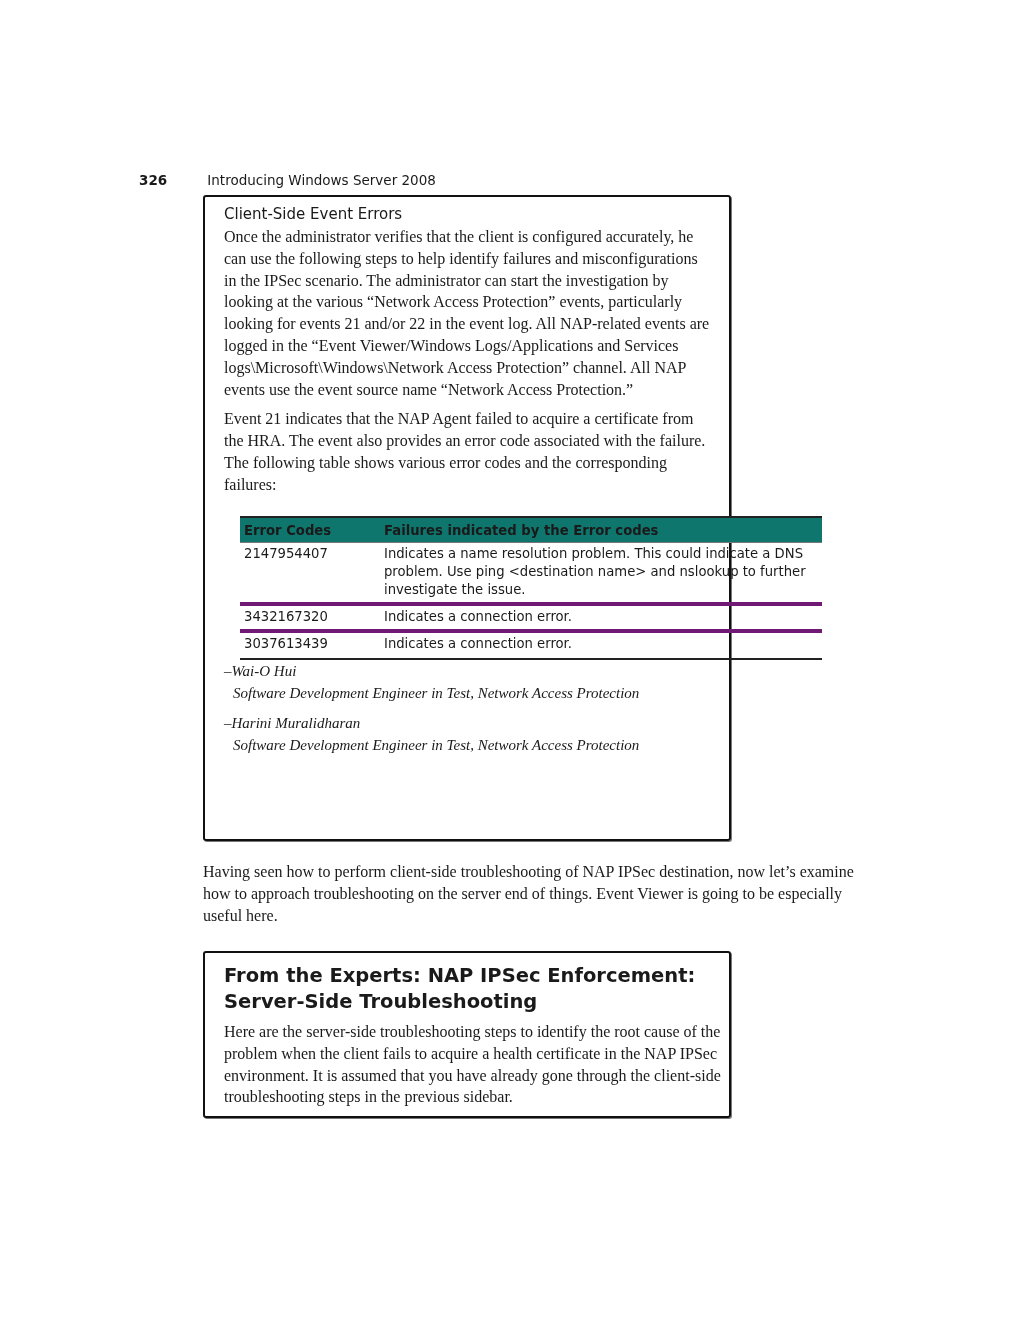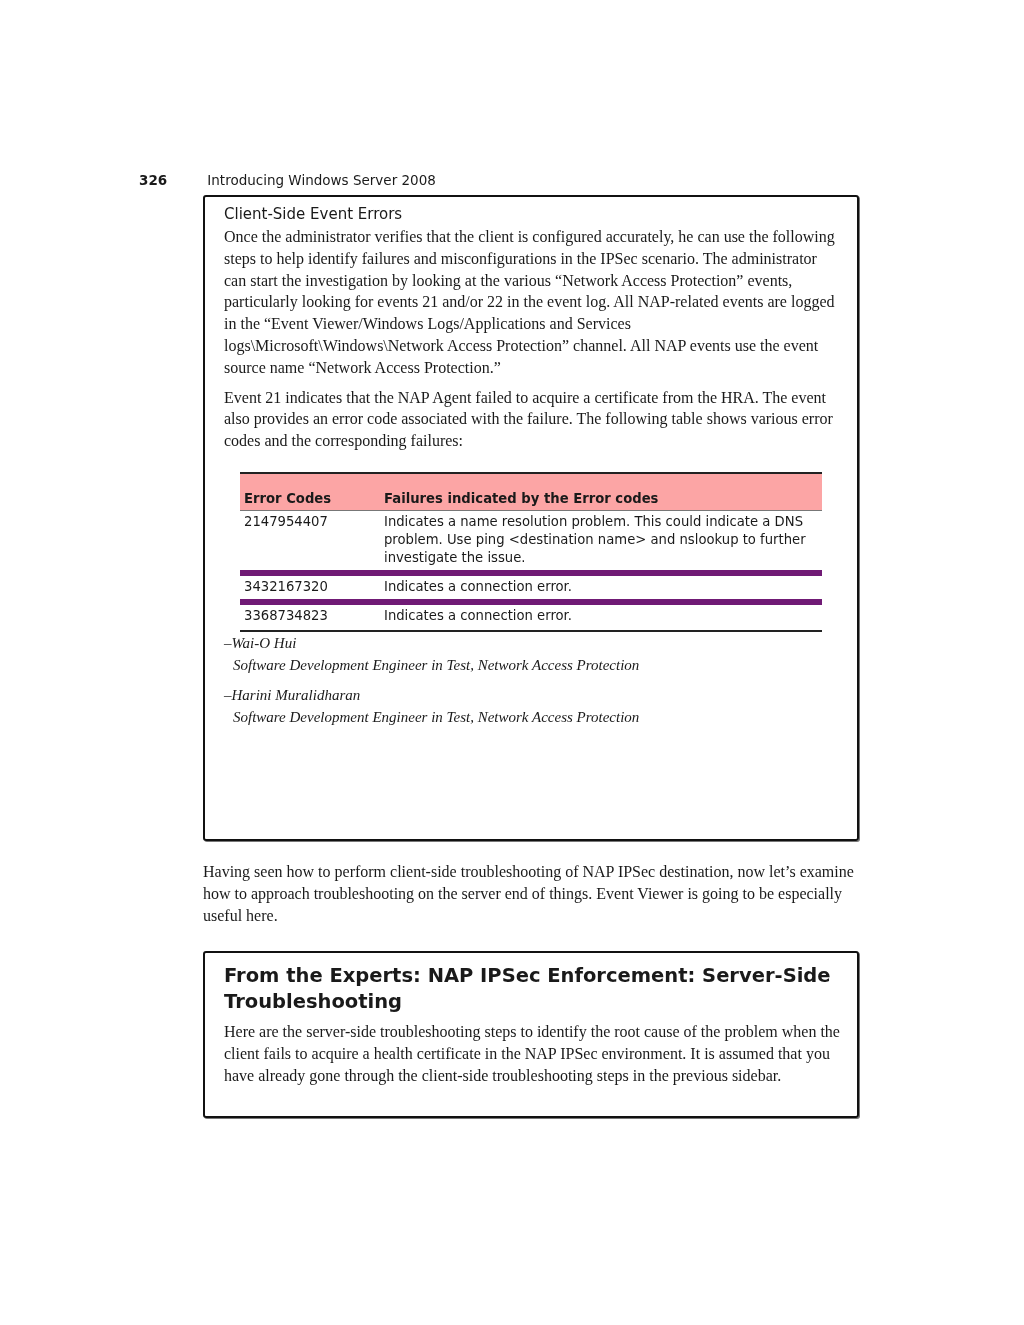--- a/index.html
+++ b/index.html
@@ -4,43 +4,43 @@
   <style>
     html, body { margin: 0; padding: 0; background: #ffffff; }
     body { width: 1024px; height: 1325px; position: relative; overflow: hidden; color: #1a1a1a; }
     .sans { font-family: "DejaVu Sans", "Liberation Sans", sans-serif; }
     .serif { font-family: "Liberation Serif", "DejaVu Serif", serif; }
 
     .running-head { position: absolute; top: 172px; left: 139px; font-size: 13.5px; }
     .running-head .pagenum { font-weight: bold; display: inline-block; width: 64px; }
 
     .sidebar-box {
-      position: absolute; left: 203px; width: 656px;
+      position: absolute; left: 203px; width: 528px;
       border: 2.5px solid #111; border-radius: 3px;
       box-shadow: 1px 1px 0 #777;
       box-sizing: border-box;
     }
     #box1 { top: 195px; height: 646px; padding: 8px 18px 0 19px; }
     #box2 { top: 951px; height: 167px; padding: 10px 6px 0 19px; }
 
     .box-title-small { font-size: 15px; font-weight: 500; margin: 0 0 3px 0; }
     .box-title-large { font-size: 19.5px; font-weight: bold; line-height: 26px; margin: 0 0 6px 0; }
 
     p.body { font-size: 16px; line-height: 21.8px; margin: 0 0 8px 0; }
 
     table.errors {
       margin: 20px 0 0 16px; width: 582px; border-collapse: collapse;
       font-size: 13.2px; line-height: 18px;
       border-top: 2px solid #222; border-bottom: 2px solid #222;
     }
     table.errors th {
-      background: #fca5a5; text-align: left; font-weight: bold; padding: 16px 4px 2px 4px;
+      background: #0f766e; text-align: left; font-weight: bold; padding: 4px 4px 2px 4px;
       border-bottom: 1px solid #777;
     }
-    table.errors td { vertical-align: top; padding: 2px 4px 3px 4px; border-bottom: 6px solid #701a75; }
+    table.errors td { vertical-align: top; padding: 2px 4px 3px 4px; border-bottom: 4px solid #701a75; }
     table.errors tr:last-child td { border-bottom: none; padding-bottom: 5px; }
     table.errors col.c1 { width: 140px; }
 
     .credits { font-size: 15px; font-style: italic; }
     .credit-name { line-height: 22px; margin-left: 0; }
     .credit-role { line-height: 22px; margin-left: 9px; margin-bottom: 8px; }
 
     .between { position: absolute; top: 861px; left: 203px; width: 660px; font-size: 16px; line-height: 21.8px; margin: 0; }
   </style>
 </head>
@@ -70,21 +70,21 @@
     <tbody>
       <tr>
         <td>2147954407</td>
         <td>Indicates a name resolution problem. This could indicate a DNS problem. Use ping &lt;destination name&gt; and nslookup to further investigate the issue.</td>
       </tr>
       <tr>
         <td>3432167320</td>
         <td>Indicates a connection error.</td>
       </tr>
       <tr>
-        <td>3368734823</td>
+        <td>3037613439</td>
         <td>Indicates a connection error.</td>
       </tr>
     </tbody>
   </table>
 
   <div class="credits serif">
     <div class="credit-name">–Wai-O Hui</div>
     <div class="credit-role">Software Development Engineer in Test, Network Access Protection</div>
     <div class="credit-name">–Harini Muralidharan</div>
     <div class="credit-role">Software Development Engineer in Test, Network Access Protection</div>

